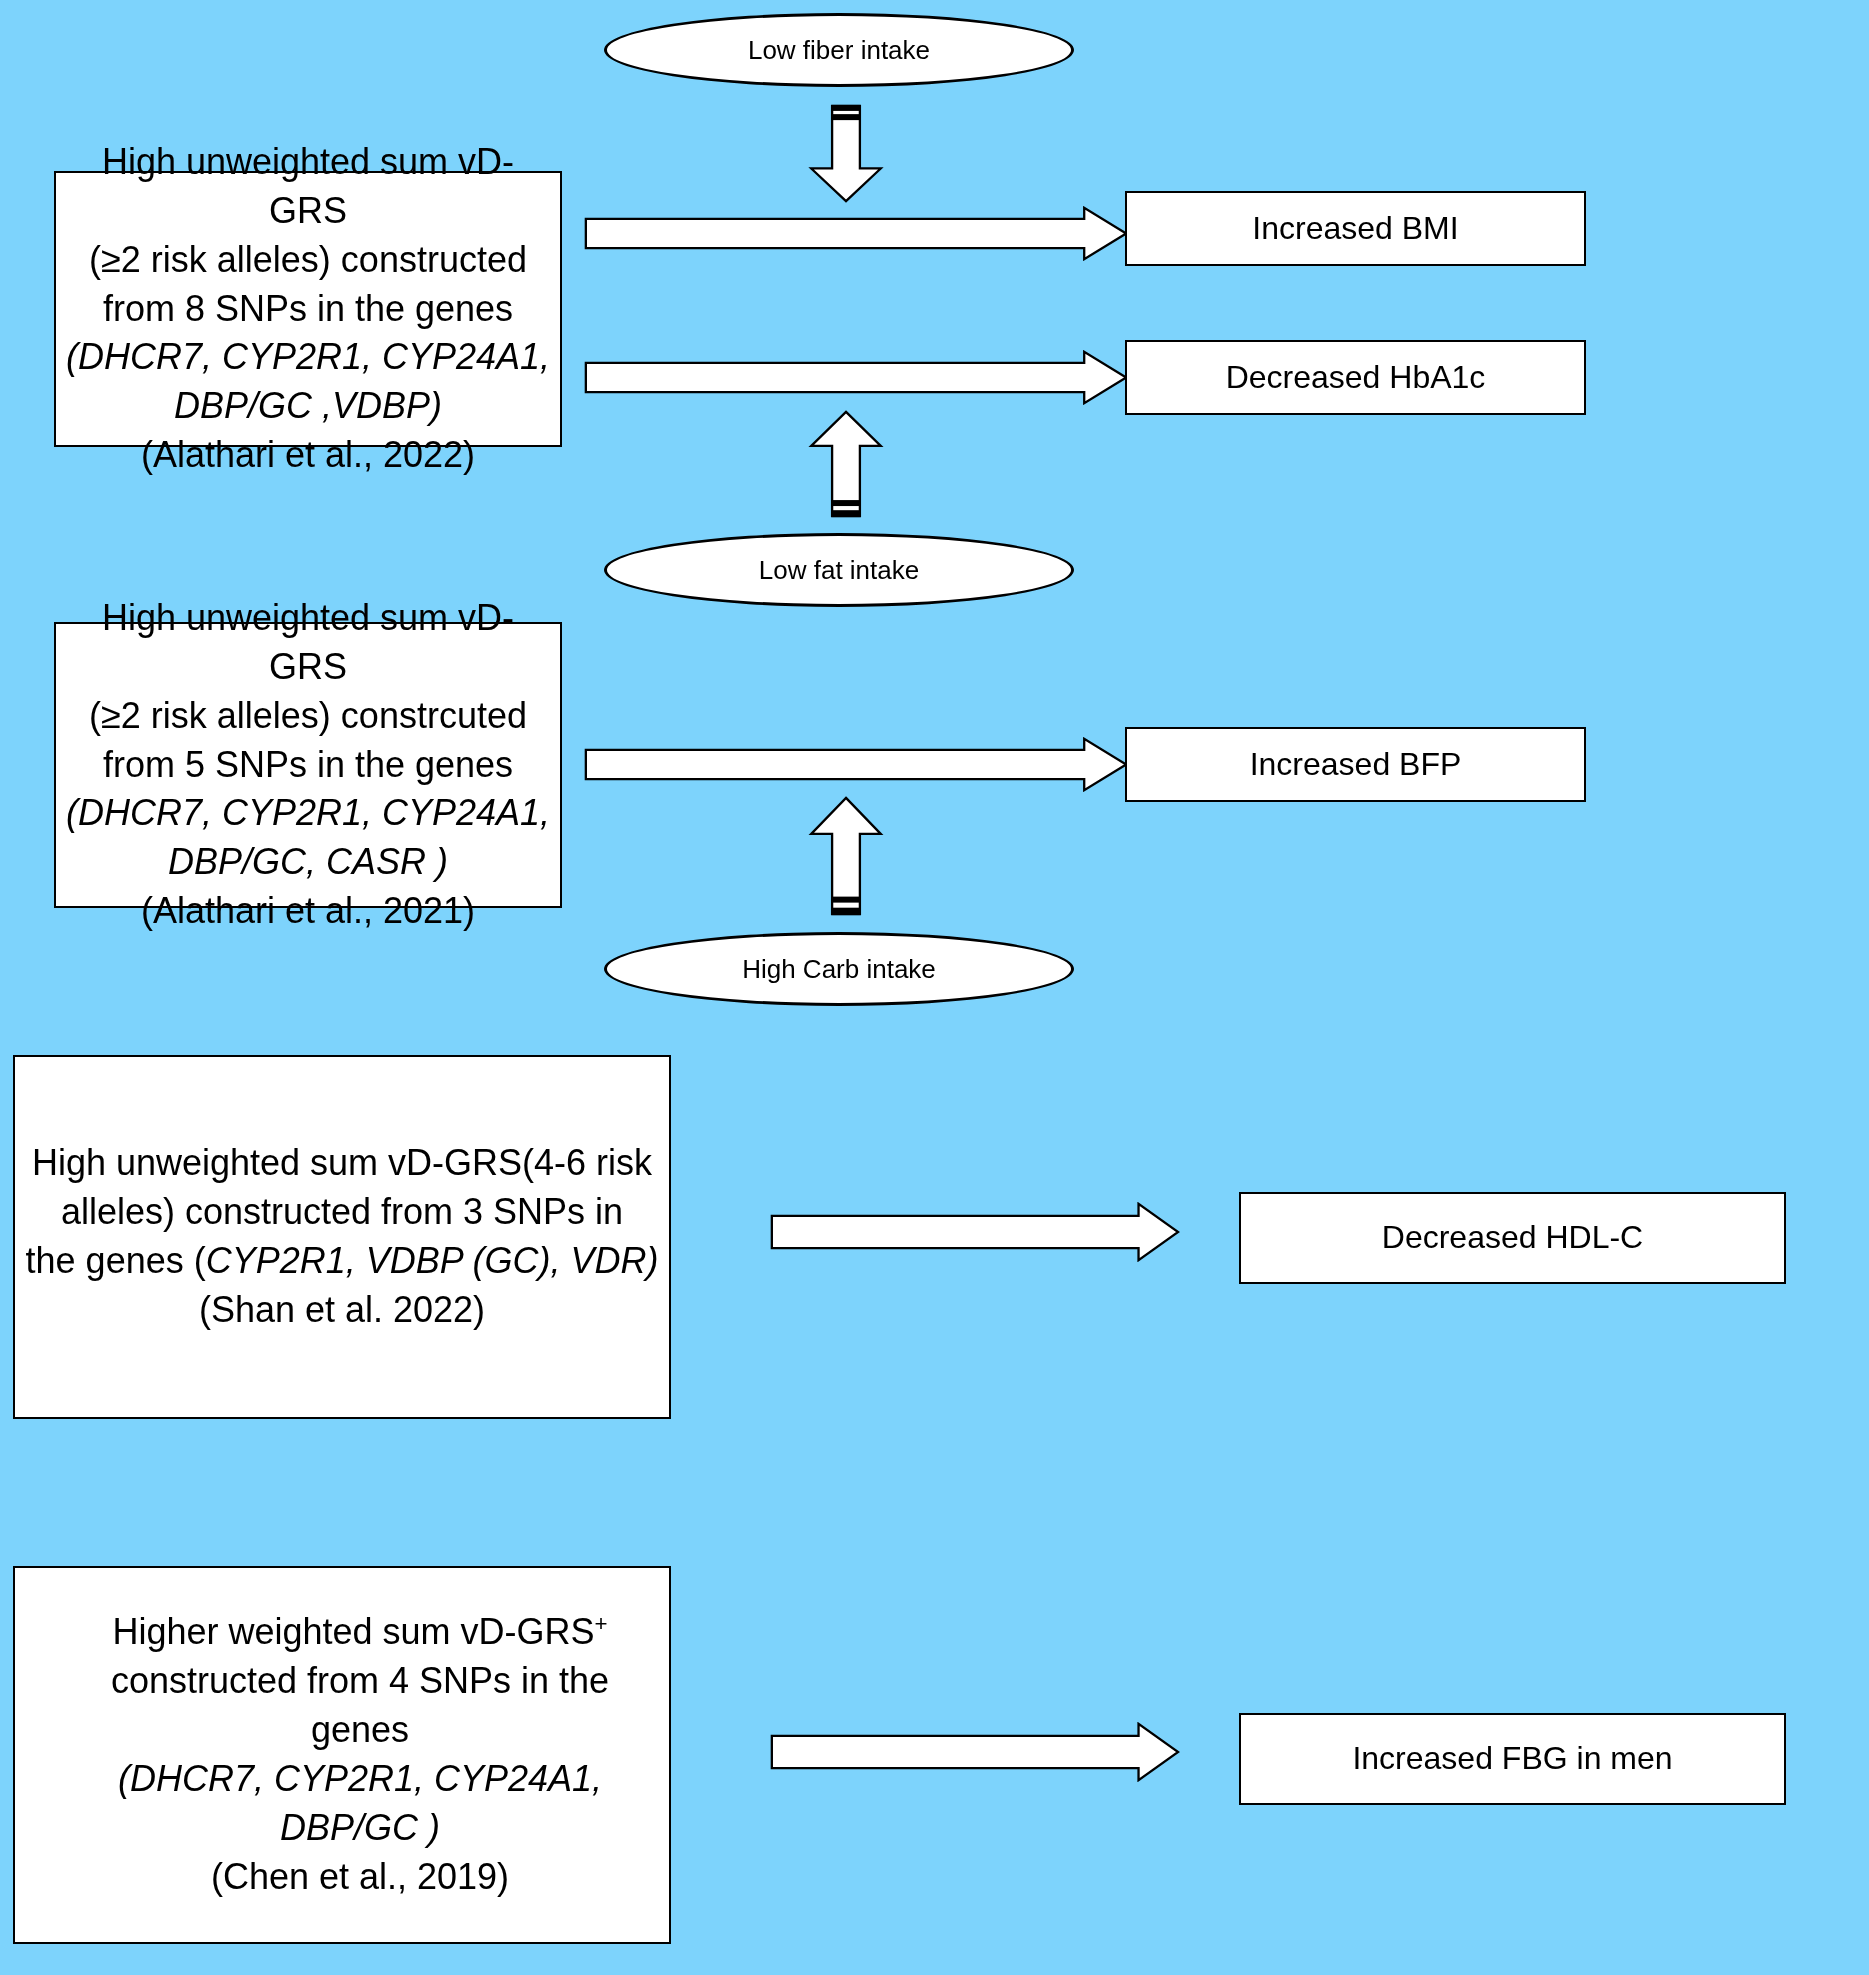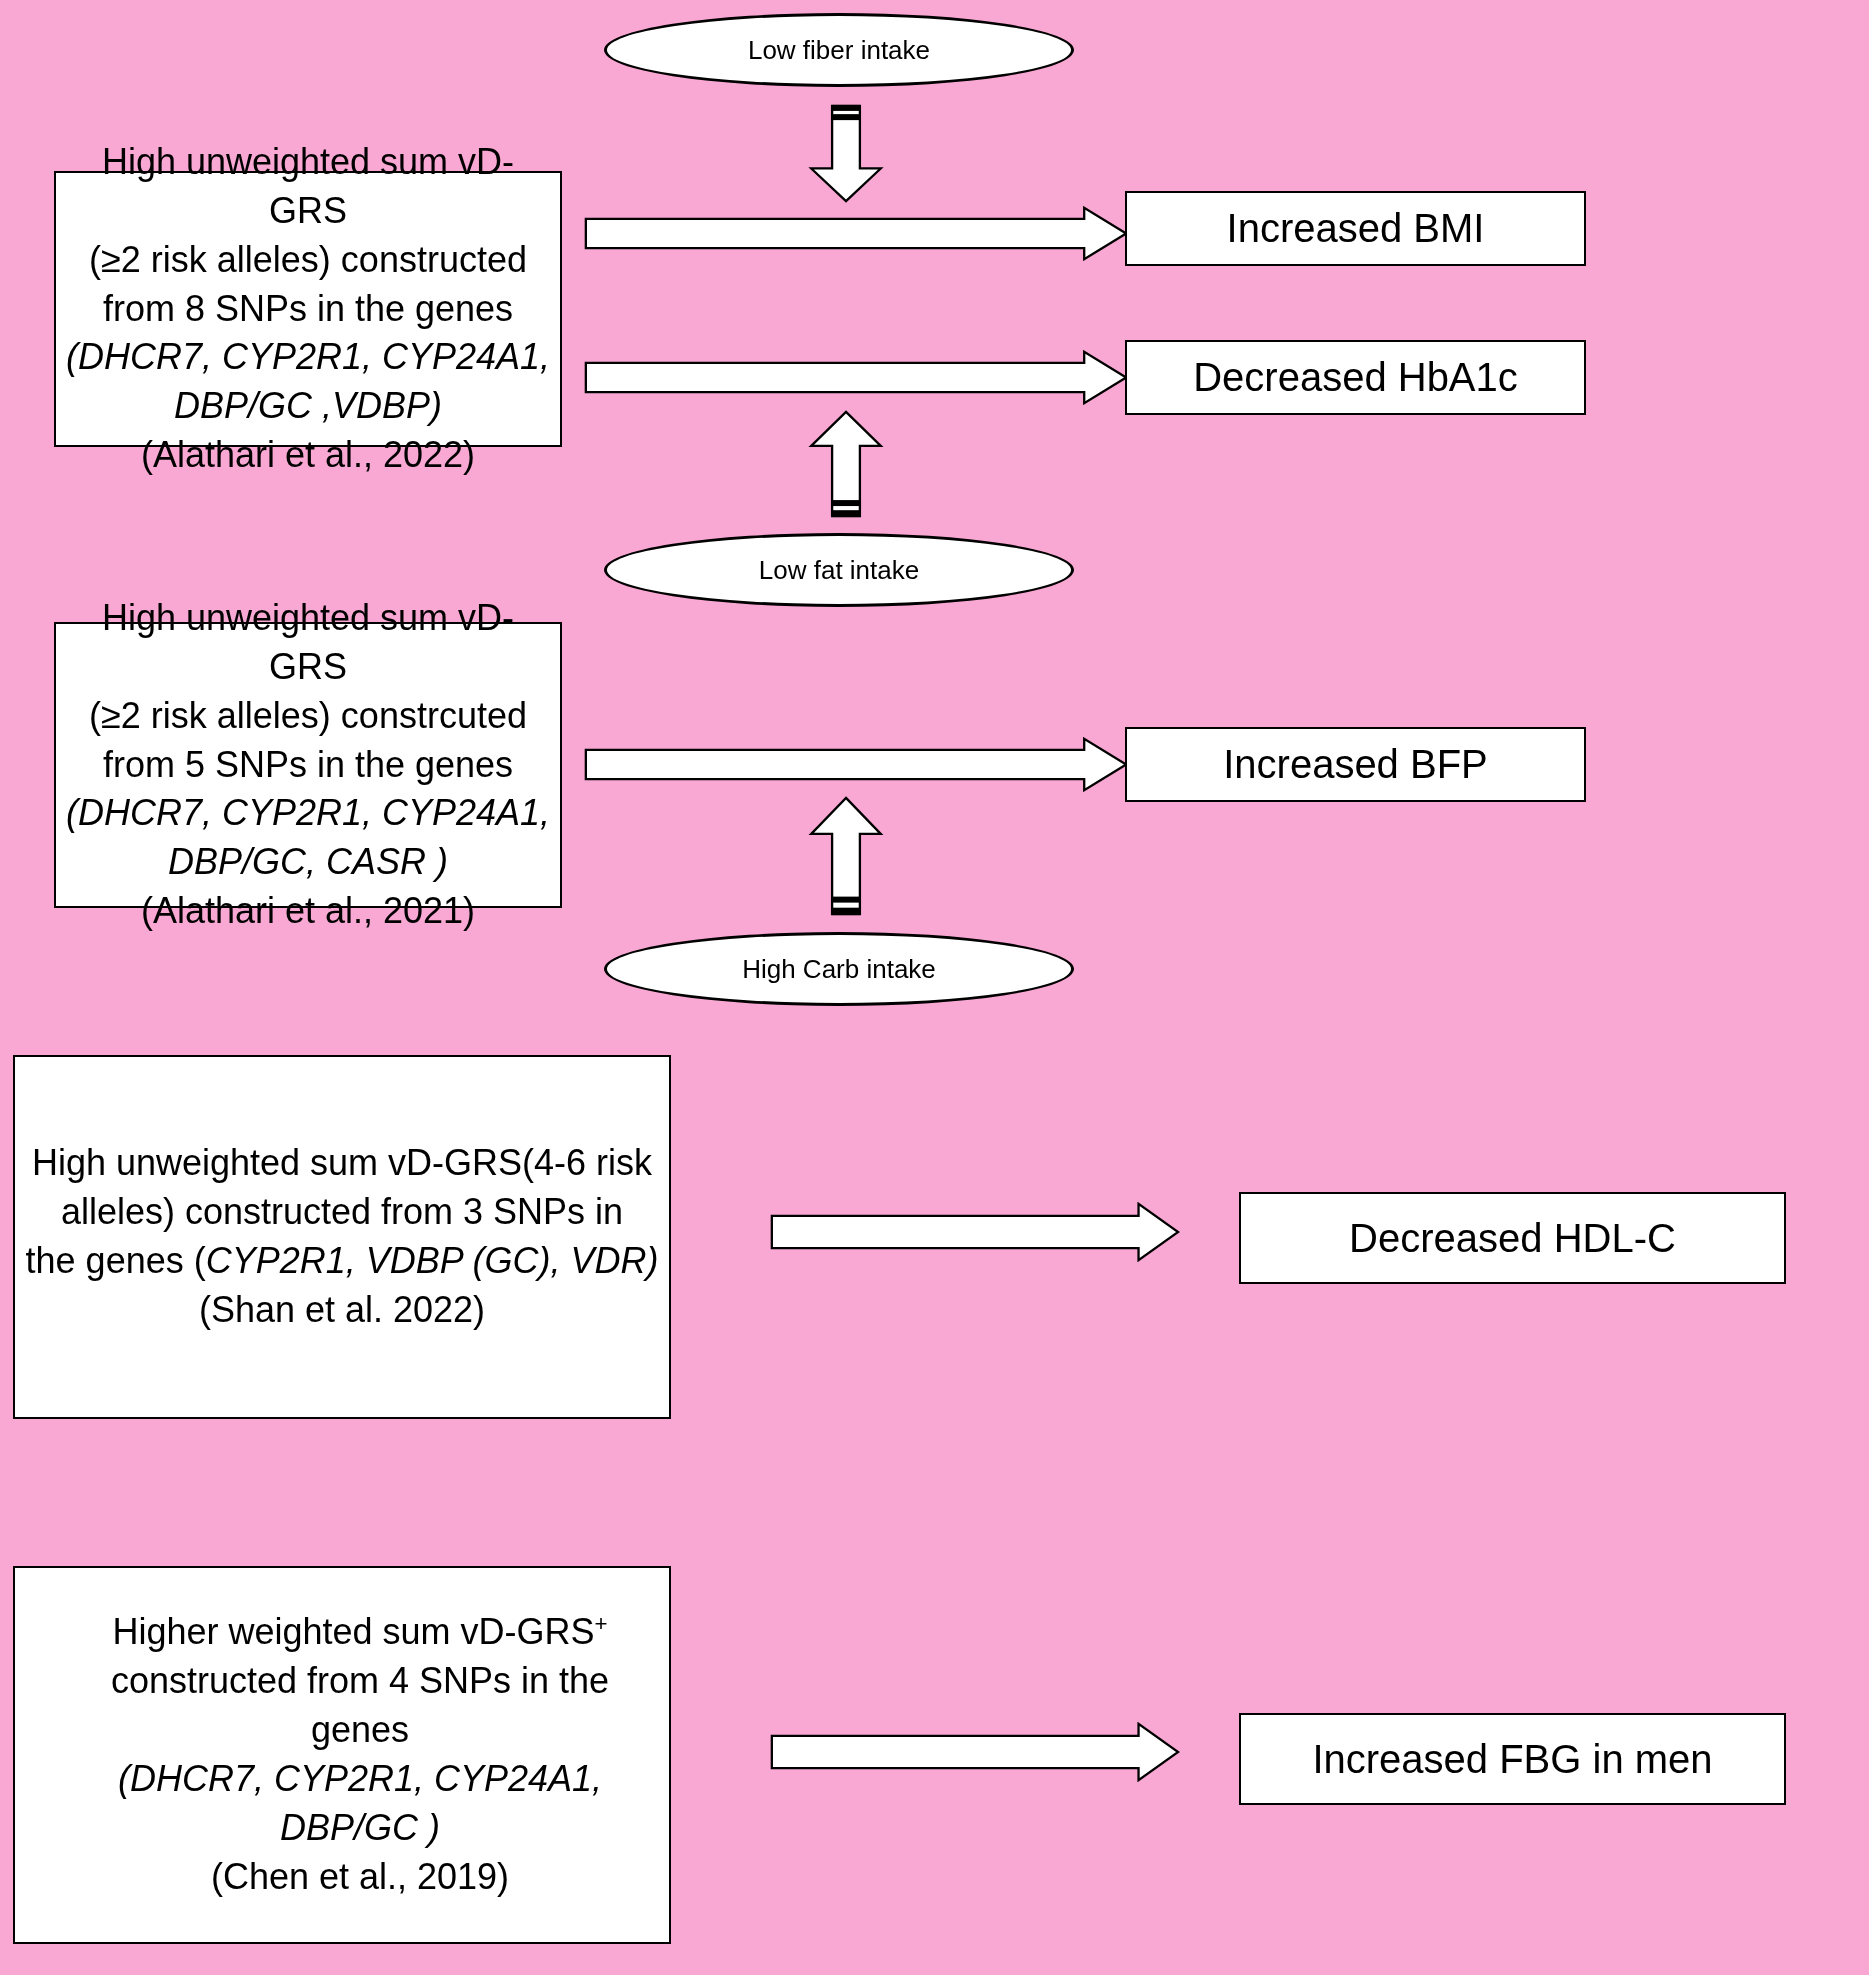--- a/index.html
+++ b/index.html
@@ -4,21 +4,21 @@
 <style>
   html, body {
     margin: 0;
     padding: 0;
     background: #ffffff;
   }
   #canvas {
     position: relative;
     width: 1870px;
     height: 1975px;
-    background: #f9a8d4;
+    background: #7dd3fc;
     font-family: "Liberation Sans", sans-serif;
     color: #000000;
     overflow: hidden;
   }
 
   
   .node {
     position: absolute;
     box-sizing: border-box;
   }
@@ -34,21 +34,21 @@
     line-height: 1.36;
   }
   .rect .txt {
     display: block;
     width: 100%;
     padding: 0 8.3px;
     box-sizing: border-box;
     white-space: pre-line;
   }
   .exposure-box .txt { font-size: 36px; }
-  .outcome-box  .txt { font-size: 40px; }
+  .outcome-box  .txt { font-size: 32px; }
 
   .gene { font-style: italic; }
   .sup  { font-size: 0.62em; vertical-align: super; }
 
   
   .ellipse {
     border: 3.2px solid #000000;
     border-radius: 50%;
     background: #ffffff;
     display: flex;

